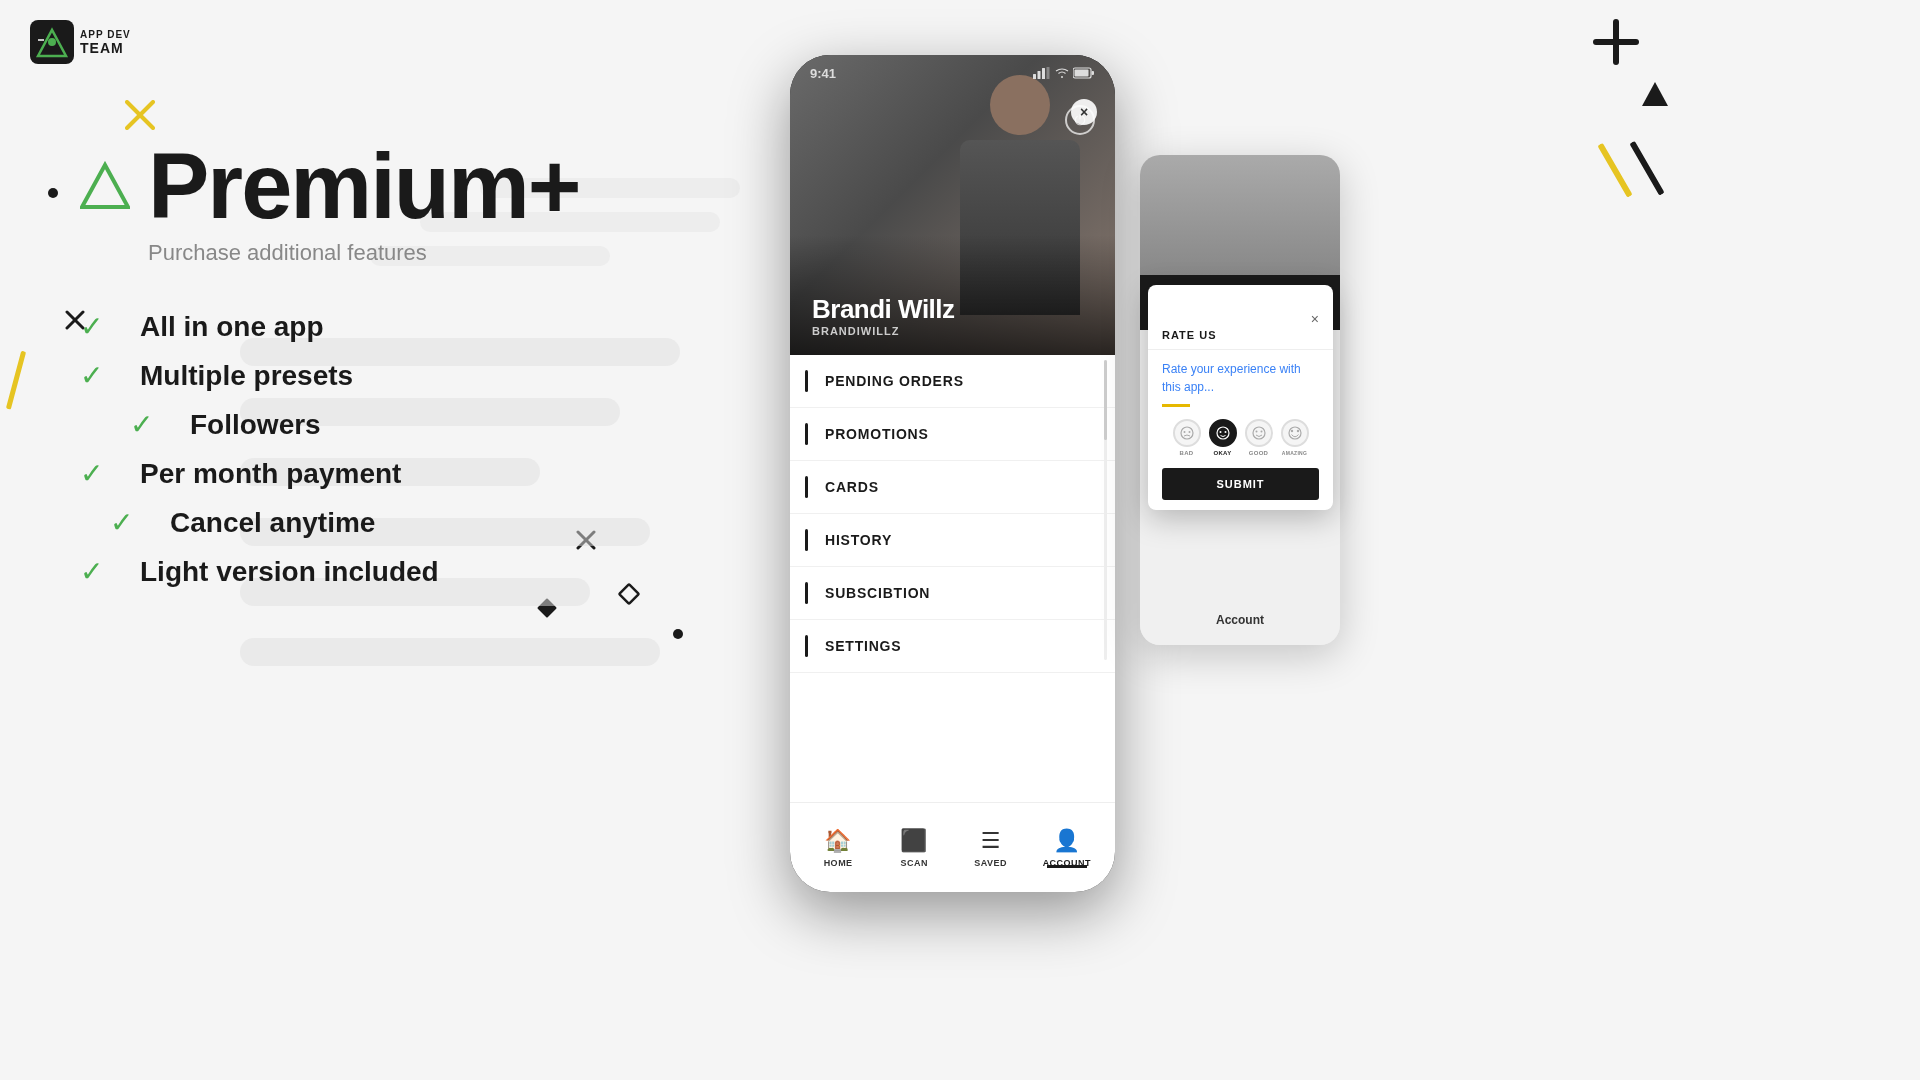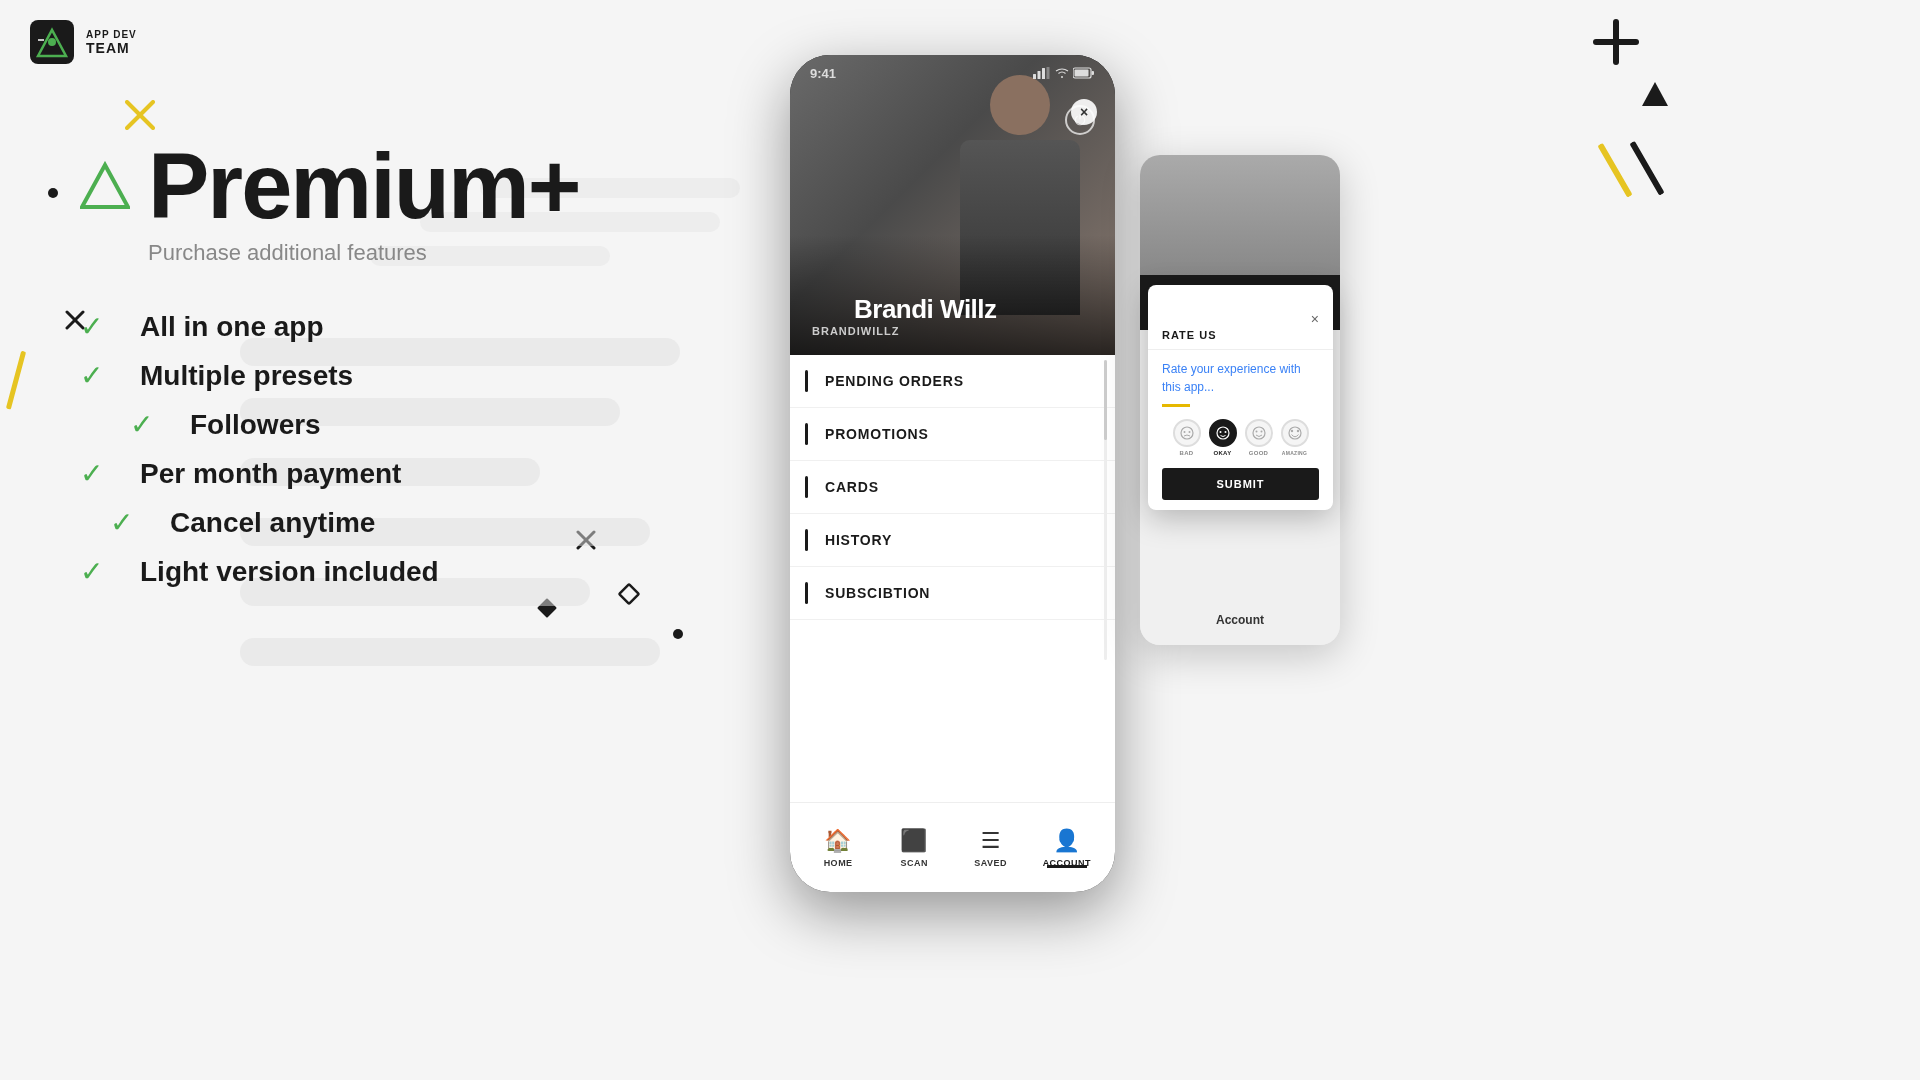--- a/index.html
+++ b/index.html
@@ -12,21 +12,21 @@
       position: relative;
     }
 
     
     .logo-area {
       position: absolute;
       top: 20px;
       left: 30px;
       display: flex;
       align-items: center;
-      gap: 12px;
+      gap: 6px;
     }
     .logo-icon {
       width: 44px;
       height: 44px;
     }
 
     
     .deco {
       position: absolute;
     }
@@ -153,21 +153,20 @@
       position: absolute;
       bottom: 18px;
       left: 22px;
       color: #fff;
     }
 
     .hero-name {
       font-size: 26px;
       font-weight: 700;
       letter-spacing: -0.5px;
-      margin-left: 42px;
     }
 
     .hero-handle {
       font-size: 11px;
       color: #ccc;
       letter-spacing: 1px;
       font-weight: 600;
     }
 
     .hero-power-icon {
@@ -630,20 +629,23 @@
       <span class="menu-item-text">PROMOTIONS</span>
     </div>
     <div class="menu-item">
       <span class="menu-item-text">CARDS</span>
     </div>
     <div class="menu-item">
       <span class="menu-item-text">HISTORY</span>
     </div>
     <div class="menu-item">
       <span class="menu-item-text">SUBSCIBTION</span>
+    </div>
+    <div class="menu-item">
+      <span class="menu-item-text">SETTINGS</span>
     </div>
   </div>
 
   <div class="phone-scrollbar">
     <div class="phone-scrollbar-thumb"></div>
   </div>
 
   <div class="phone-bottom-nav">
     <div class="nav-item" style="position:relative;">
       <span class="nav-icon">🏠</span>

